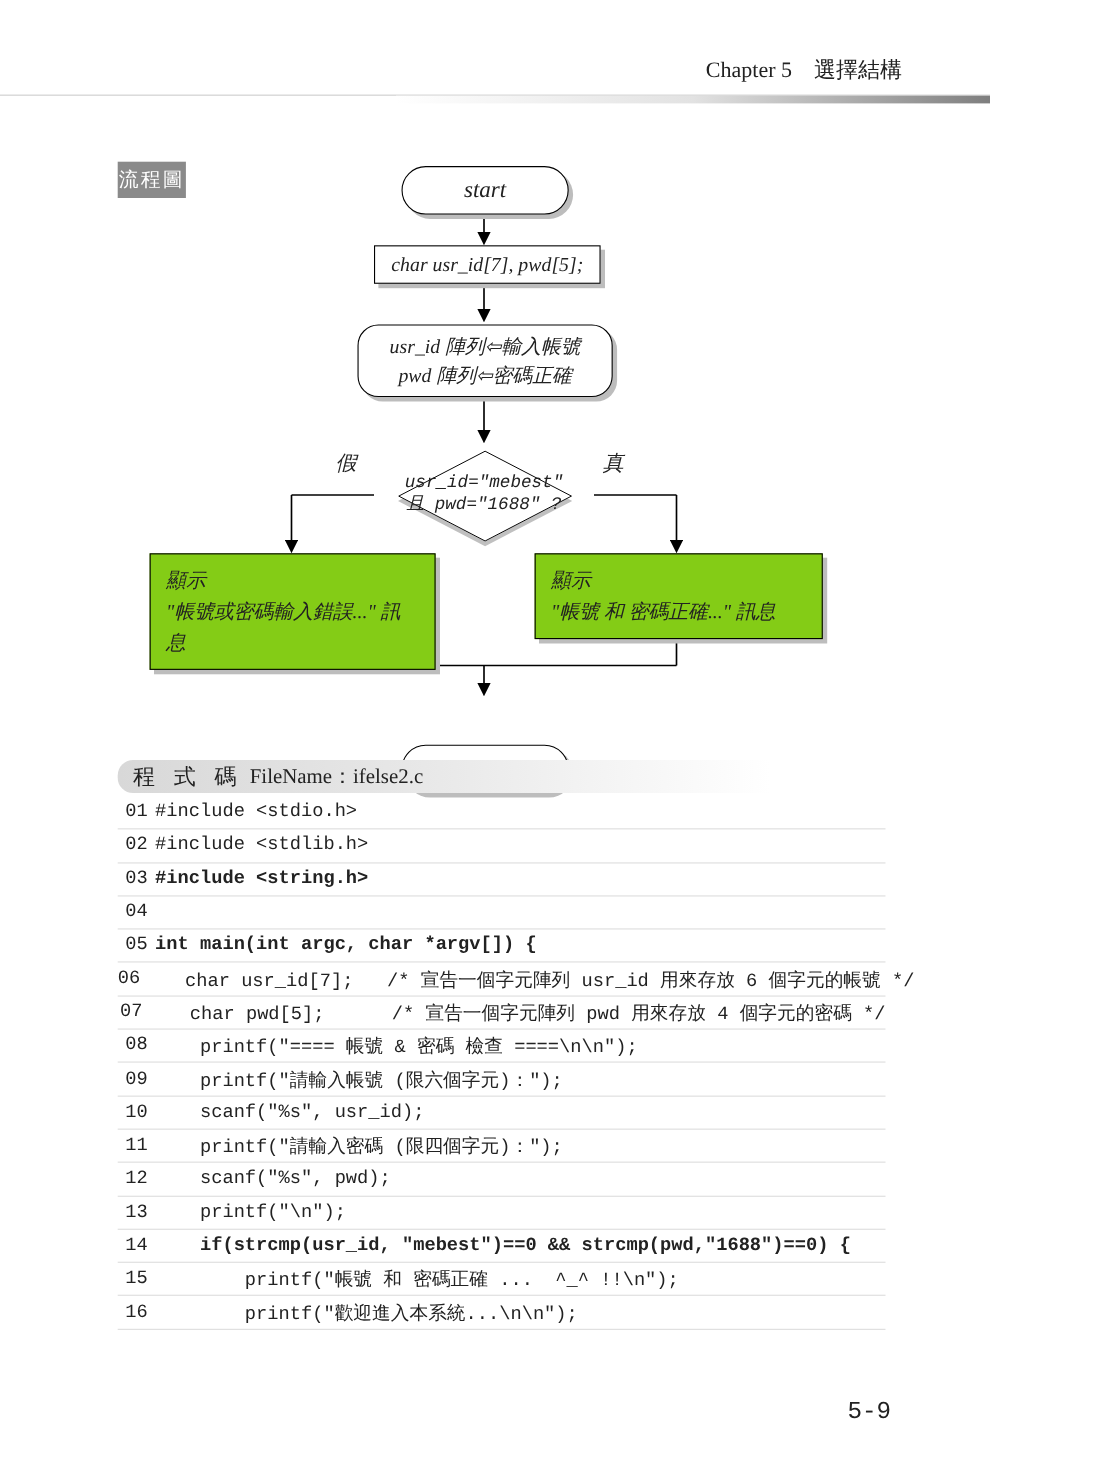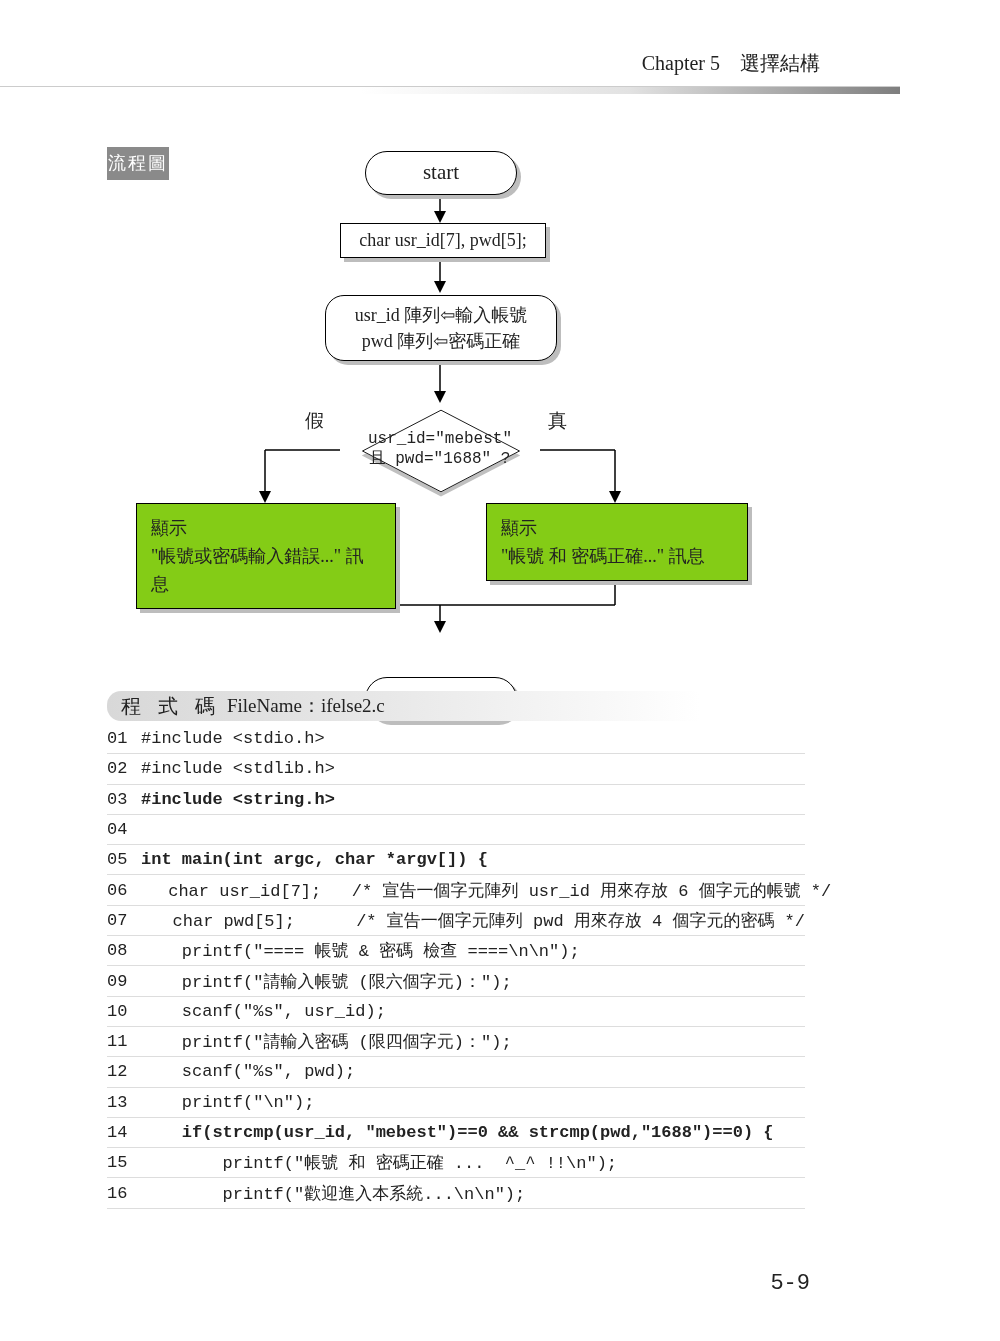--- a/index.html
+++ b/index.html
@@ -10,42 +10,42 @@
   .hdr .chapnum { font-family:"Times New Roman",serif; }
   .hdr-line { position:absolute; top:86px; left:0; right:0; border-top:1px solid #ccc; }
   .hdr-grad { position:absolute; top:87px; right:0; width:540px; height:7px;
     background:linear-gradient(to left,#7e7e7e,#e2e2e2,#fff); }
 
   
   .tag1 { position:absolute; top:147px; left:107px; background:#8a8a8a; color:#fff;
     font-size:18px; padding:4px 1px 5px; letter-spacing:2px; }
 
   
-  .flow { position:absolute; top:145px; left:130px; width:760px; height:530px; }
+  .flow { position:absolute; top:145px; left:130px; width:760px; height:530px;font-style:italic; }
   .flow svg { position:absolute; top:0; left:0; }
   .fbox { position:absolute; background:#fff; border:1px solid #000; text-align:center;
     font-family:"Times New Roman","PMingLiU",serif; box-shadow:4px 4px 0 #bdbdbd; }
   .term { border-radius:22px; font-size:21px; line-height:40px; width:150px; height:42px; }
   .proc { font-size:18px; padding:6px 12px; }
   .proc2 { font-size:18px; padding:6px 10px; line-height:26px;border-radius:19px; }
   .diamond-wrap { position:absolute; width:230px; height:110px; }
   .diamond-bg { position:absolute; width:100%; height:100%; background:#fff; transform:scaleY(.52) rotate(45deg); border:1.4px solid #000; box-shadow:6px 6px 0 #c0c0c0; }
   .diamond-txt { position:absolute; width:100%; top:34px; text-align:center; font-family:"Courier New","PMingLiU",monospace; font-size:16px; line-height:20px; }
   .lbl { position:absolute; font-size:19px; }
   .msg { position:absolute; background:#84cc16; border:1px solid #000; font-size:18px; padding:10px 14px; line-height:28px; box-shadow:4px 4px 0 #bdbdbd; }
 
   
   .codehdr { position:absolute; top:691px; left:107px; right:95px; height:30px;
     background:linear-gradient(to right,#d8d8d8 0%,#e8e8e8 40%,#fff 85%);
     border-radius:14px 0 0 14px; display:flex; align-items:center; }
   .codehdr .lab { font-size:20px; letter-spacing:6px; margin-left:14px; }
   .codehdr .fn  { font-size:19px; font-family:"Times New Roman",serif; margin-left:6px; }
 
   
-  .code { position:absolute; top:724px; left:107px; right:95px; }
+  .code { position:absolute; top:724px; left:107px; right:95px;text-align:center; }
   .crow { display:flex; border-bottom:1px solid #ddd; height:29.3px; align-items:center;
     font-family:"Courier New","Consolas",monospace; font-size:17px; white-space:pre; }
   .crow .ln { width:34px; color:#222; }
   .crow .cc {}
   .crow.bold .cc { font-weight:bold; }
 
   .pagenum { position:absolute; bottom:45px; right:90px; font-size:22px; font-family:Liberation Mono, monospace; }
 </style>
 </head>
 <body>

